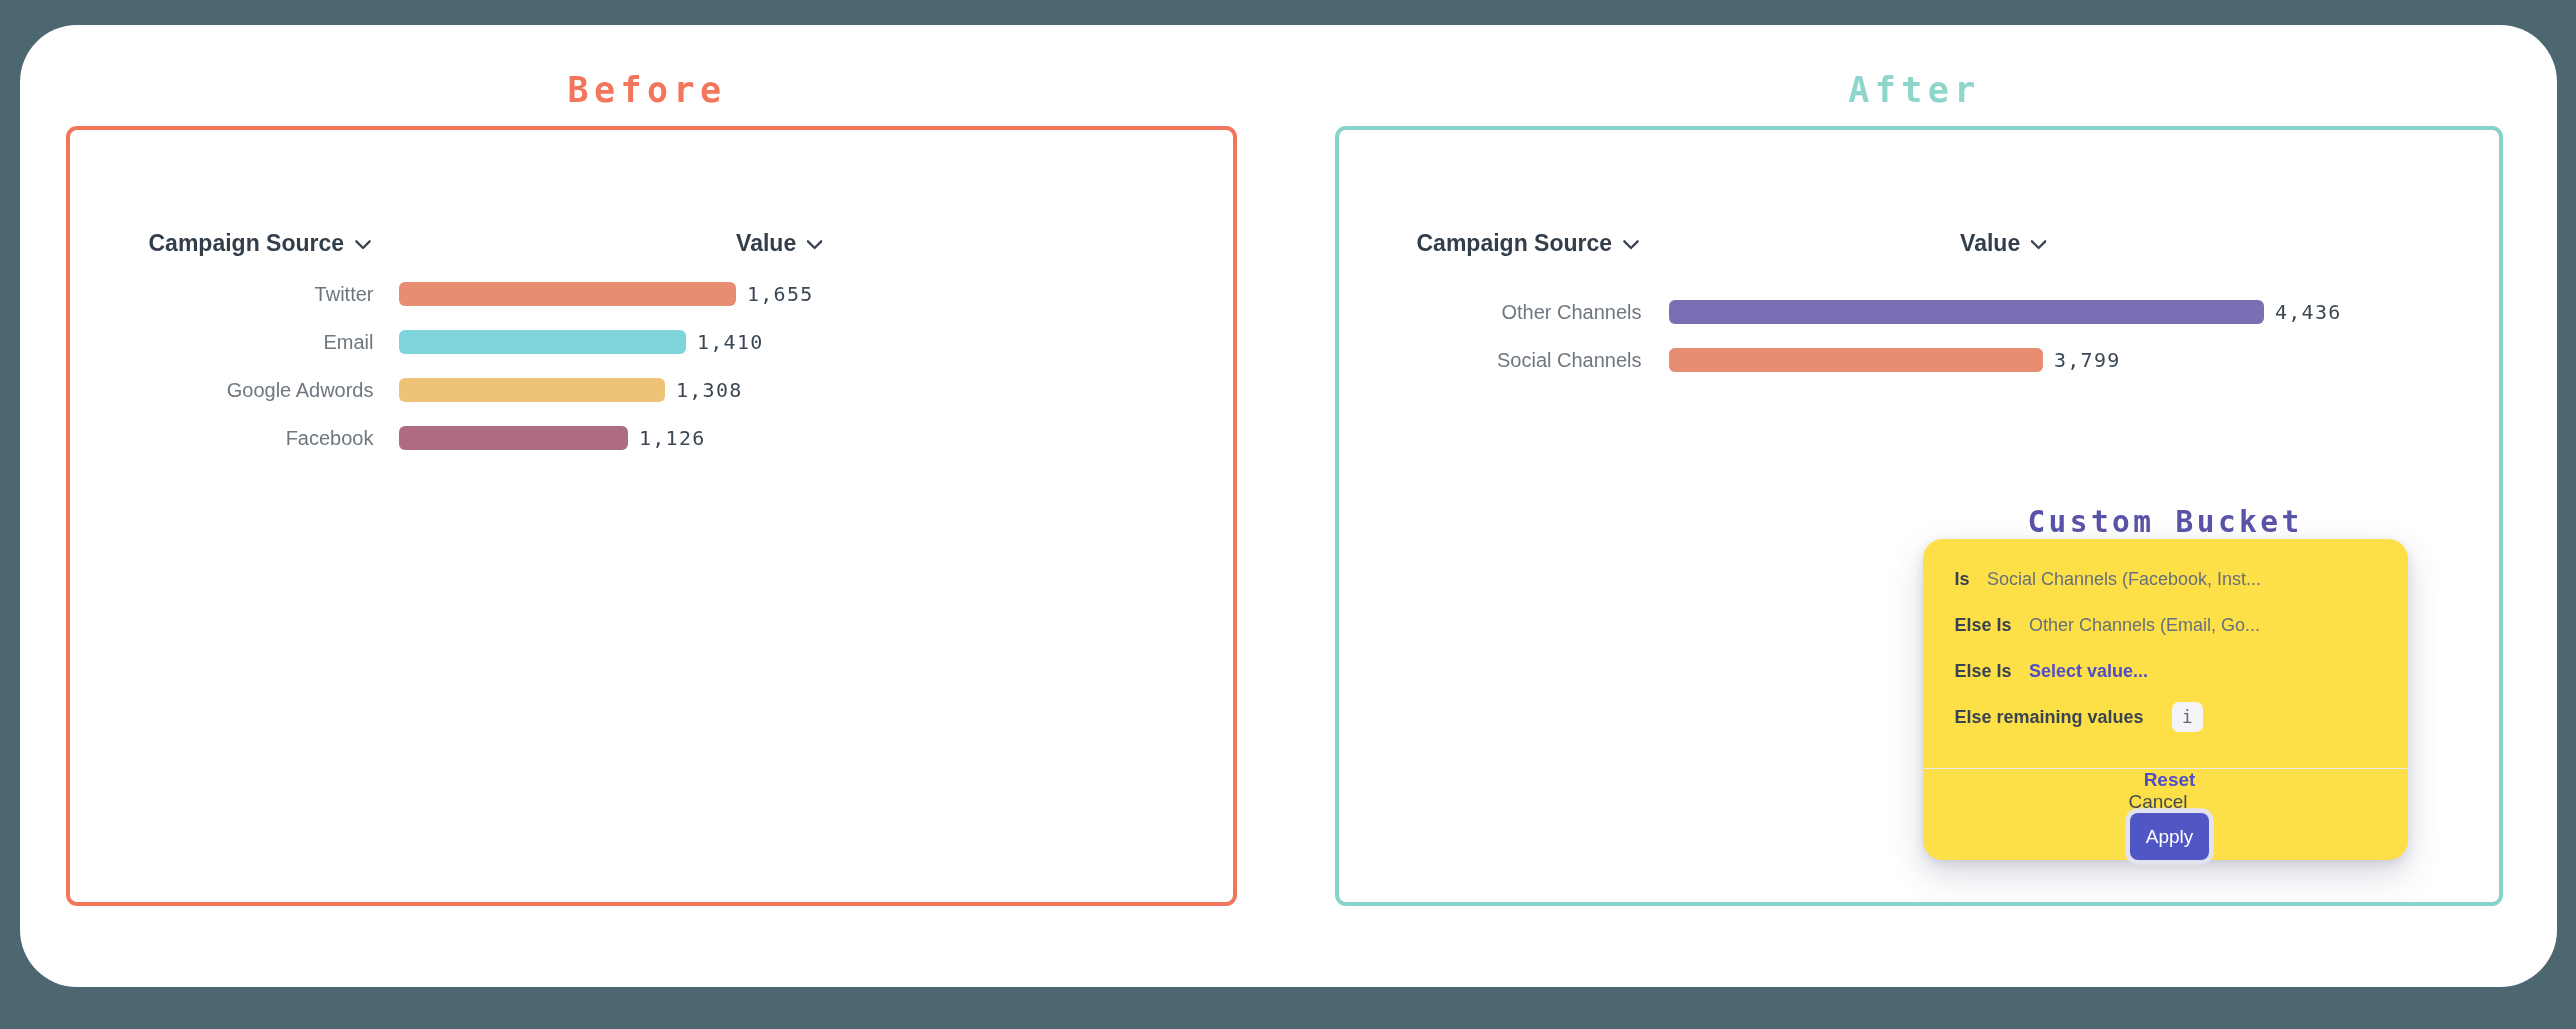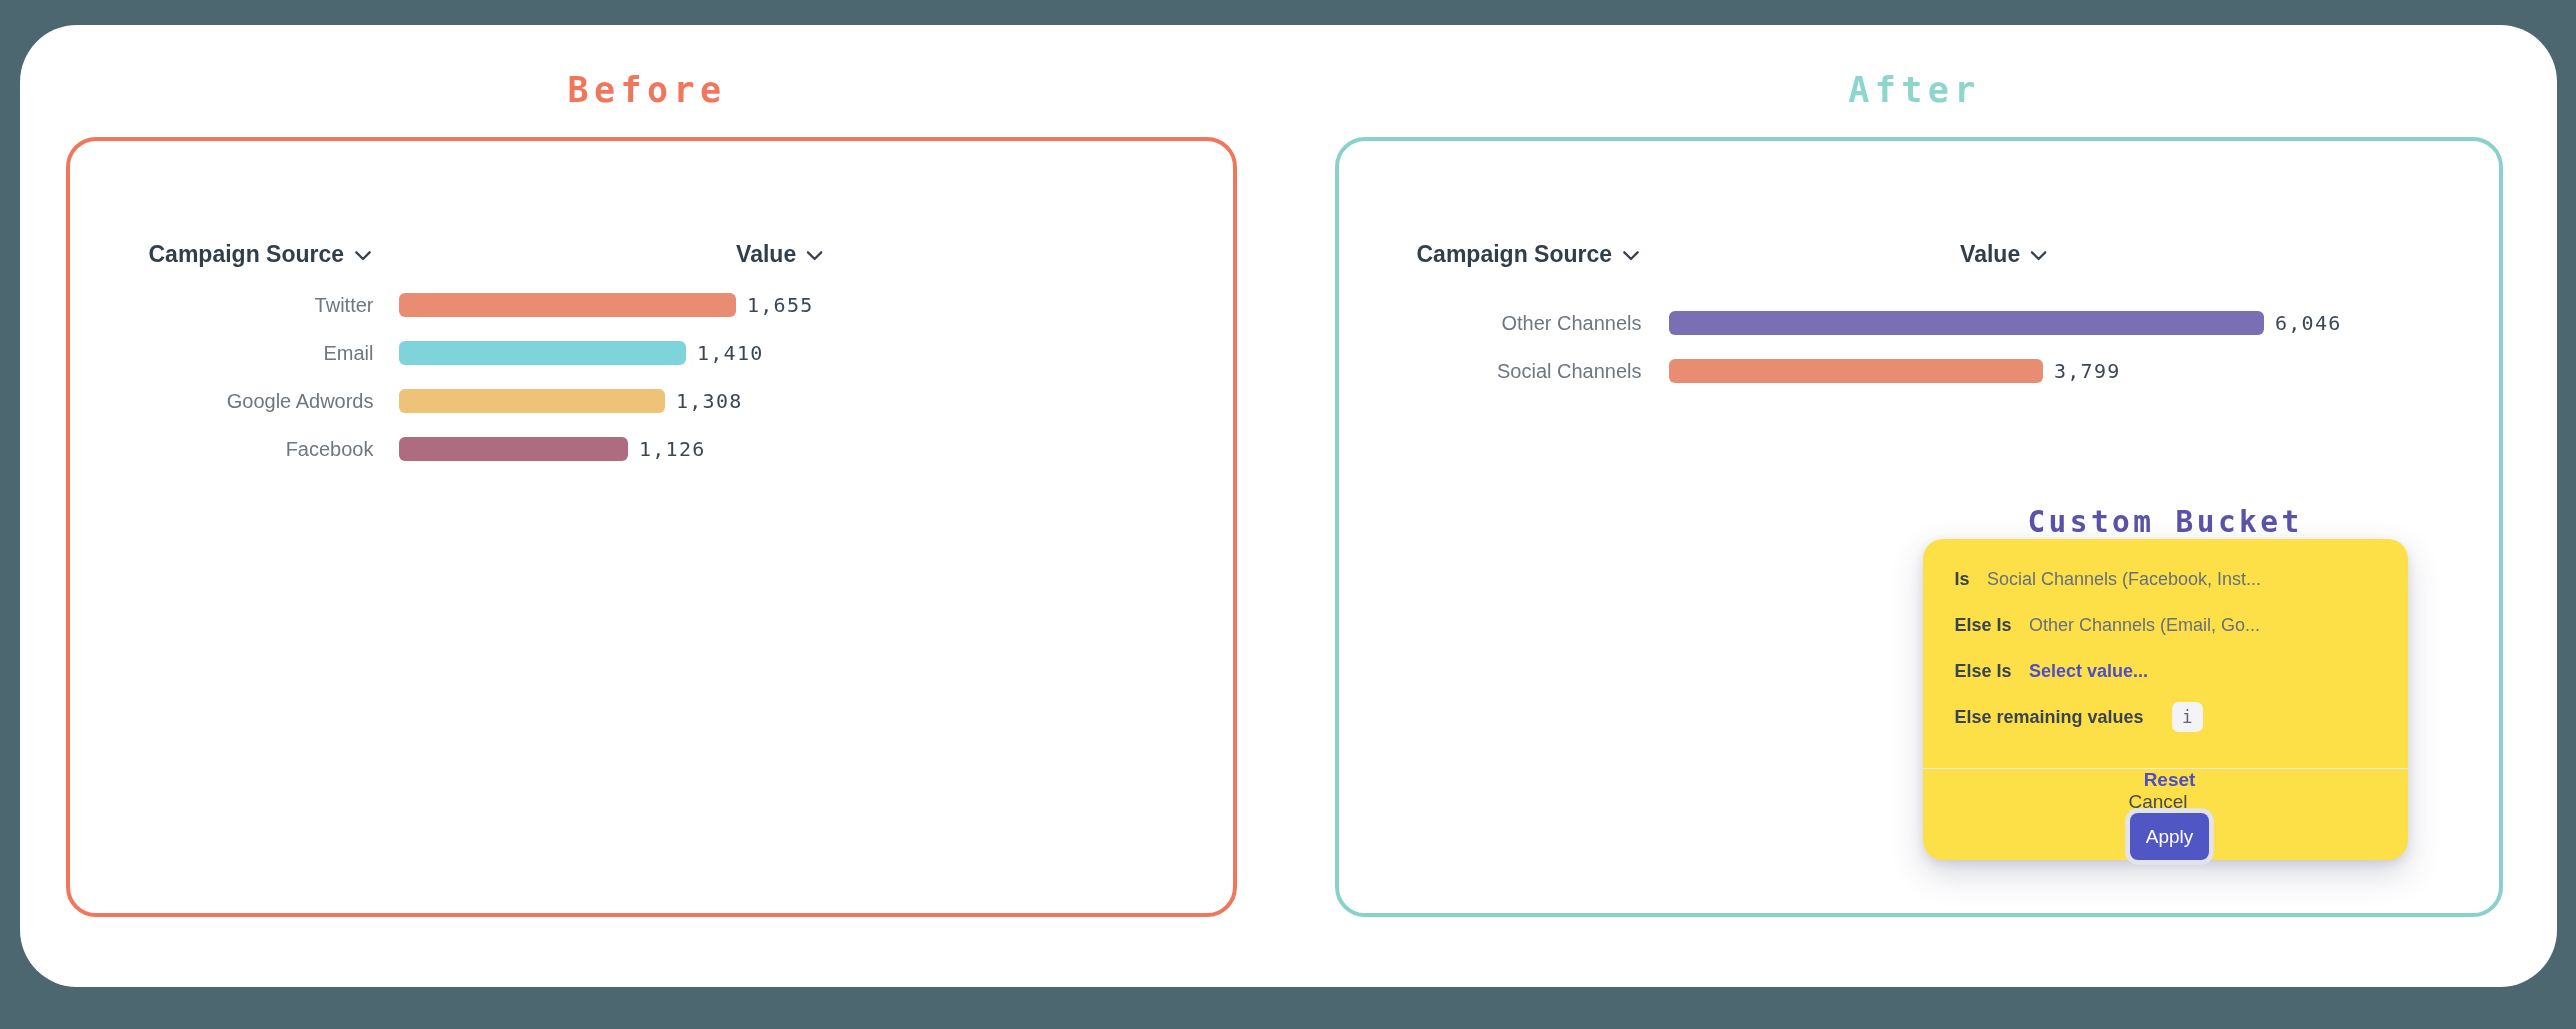--- a/index.html
+++ b/index.html
@@ -7,21 +7,21 @@
   .stage{position:relative;width:2576px;height:1029px;background:#4C6770;padding-left:35px;}
   .card{position:absolute;left:19.5px;top:25px;width:2537px;height:962px;background:#FFFFFF;border-radius:57px;}
 
   
   .panel-title{position:absolute;top:44px;height:43px;line-height:43px;text-align:center;
     font-family:"DejaVu Sans Mono",monospace;font-weight:bold;font-size:35px;letter-spacing:5.4px;}
   #title-before{left:46px;width:1163px;color:#F2765C;}
   #title-after{left:1315px;width:1160px;color:#8ED5CB;}
 
   
-  .panel{position:absolute;top:112px;height:772px;background:#fff;border-radius:30px;border:4.7px solid;}
+  .panel{position:absolute;top:101px;height:772px;background:#fff;border-radius:11px;border:4.7px solid;}
   #panel-before{left:46px;width:1163px;border-color:#F2765C;}
   #panel-after{left:1315px;width:1160px;border-color:#89D2C9;}
 
   
   .hdr{position:absolute;top:99px;height:29.5px;display:flex;align-items:center;gap:10.7px;
     font-size:23px;font-weight:bold;color:#333E4B;cursor:pointer;white-space:nowrap;}
   .hdr .chev{display:inline-flex;margin-top:2.7px;}
   #panel-before .source-hdr{left:79px;}
   #panel-before .value-hdr{left:710px;transform:translateX(-50%);}
   #panel-after .source-hdr{left:78px;}
@@ -127,21 +127,21 @@
         <span class="chev">
           <svg width="16" height="10" viewBox="0 0 24 15">
               <path d="M2 2 L12 12 L22 2" fill="none" stroke="#394450" stroke-width="3.5" stroke-linecap="round" stroke-linejoin="round"></path>
             </svg>
         </span>
       </div>
       <div class="rows" id="rows-after">
           <div class="crow">
             <div class="rlabel">Other Channels</div>
             <div class="rbar" style="width: 595px; background: rgb(122, 110, 181);"></div>
-            <div class="rvalue">6,046</div>
+            <div class="rvalue">4,436</div>
           </div>
           <div class="crow">
             <div class="rlabel">Social Channels</div>
             <div class="rbar" style="width: 374px; background: rgb(232, 141, 114);"></div>
             <div class="rvalue">3,799</div>
           </div>
         </div>
     </div>
 
     <div class="bucket-title">Custom Bucket</div>

